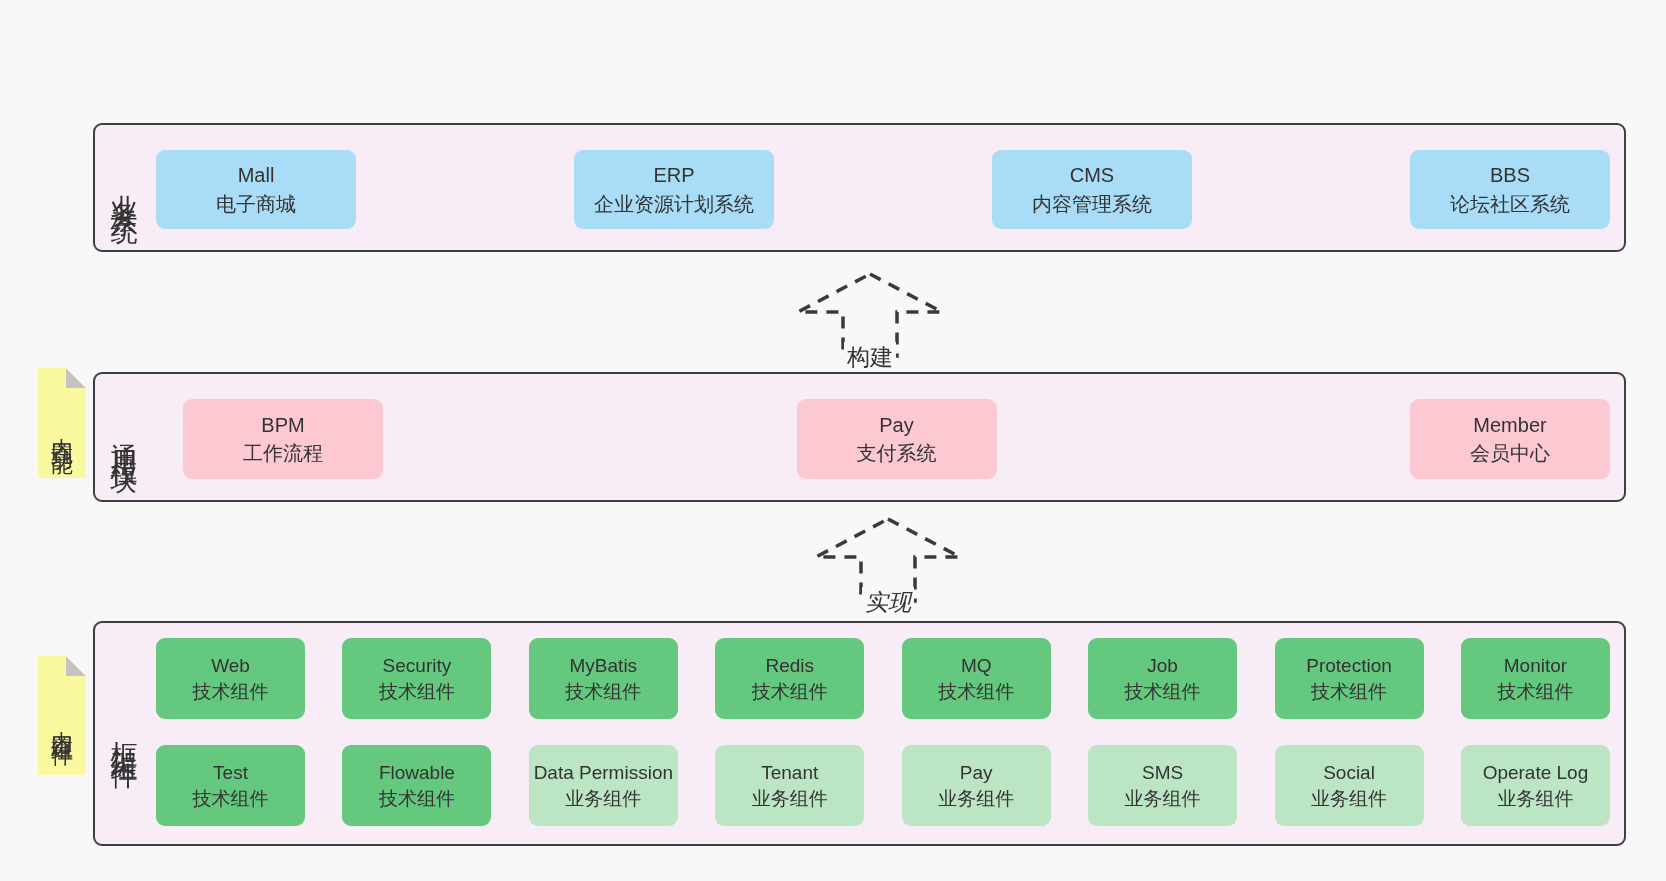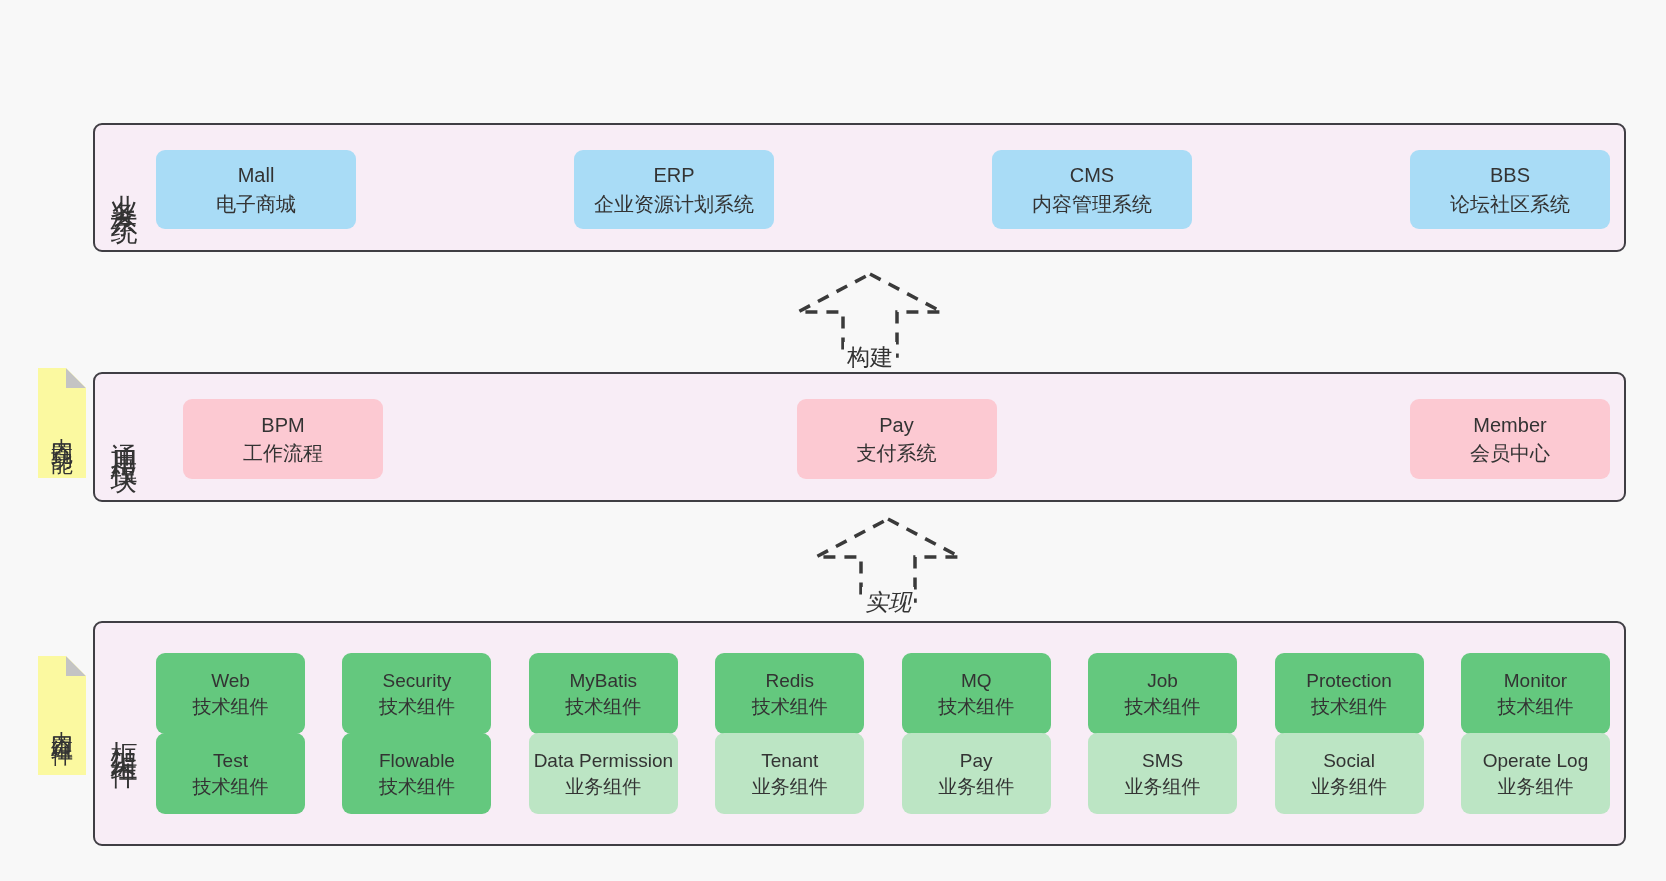--- a/index.html
+++ b/index.html
@@ -137,21 +137,21 @@
       <polygon points="75,4 147,42 102,42 102,86 48,86 48,42 3,42" fill="none" stroke="currentColor" stroke-width="3.5" stroke-dasharray="12 9"></polygon>
     </svg>
     <div class="arrow-label">实现</div>
   </div>
 
   <div class="sticky" style="top:656px;height:119px;">
     <div class="sticky-label">内置组件</div>
   </div>
   <div class="layer" style="top:621px;height:225px;">
     <div class="layer-label">框架组件</div>
-    <div class="boxrow" style="top:30px;gap:7px;">
+    <div class="boxrow" style="top:15px;gap:7px;">
       <div class="box box-sm green">
         <div>Web</div>
         <div>技术组件</div>
       </div>
       <div class="box box-sm green">
         <div>Security</div>
         <div>技术组件</div>
       </div>
       <div class="box box-sm green">
         <div>MyBatis</div>
@@ -171,21 +171,21 @@
       </div>
       <div class="box box-sm green">
         <div>Protection</div>
         <div>技术组件</div>
       </div>
       <div class="box box-sm green">
         <div>Monitor</div>
         <div>技术组件</div>
       </div>
     </div>
-    <div class="boxrow" style="top:110px;">
+    <div class="boxrow" style="top:122px;">
       <div class="box box-sm green">
         <div>Test</div>
         <div>技术组件</div>
       </div>
       <div class="box box-sm green">
         <div>Flowable</div>
         <div>技术组件</div>
       </div>
       <div class="box box-sm lightgreen">
         <div>Data Permission</div>

